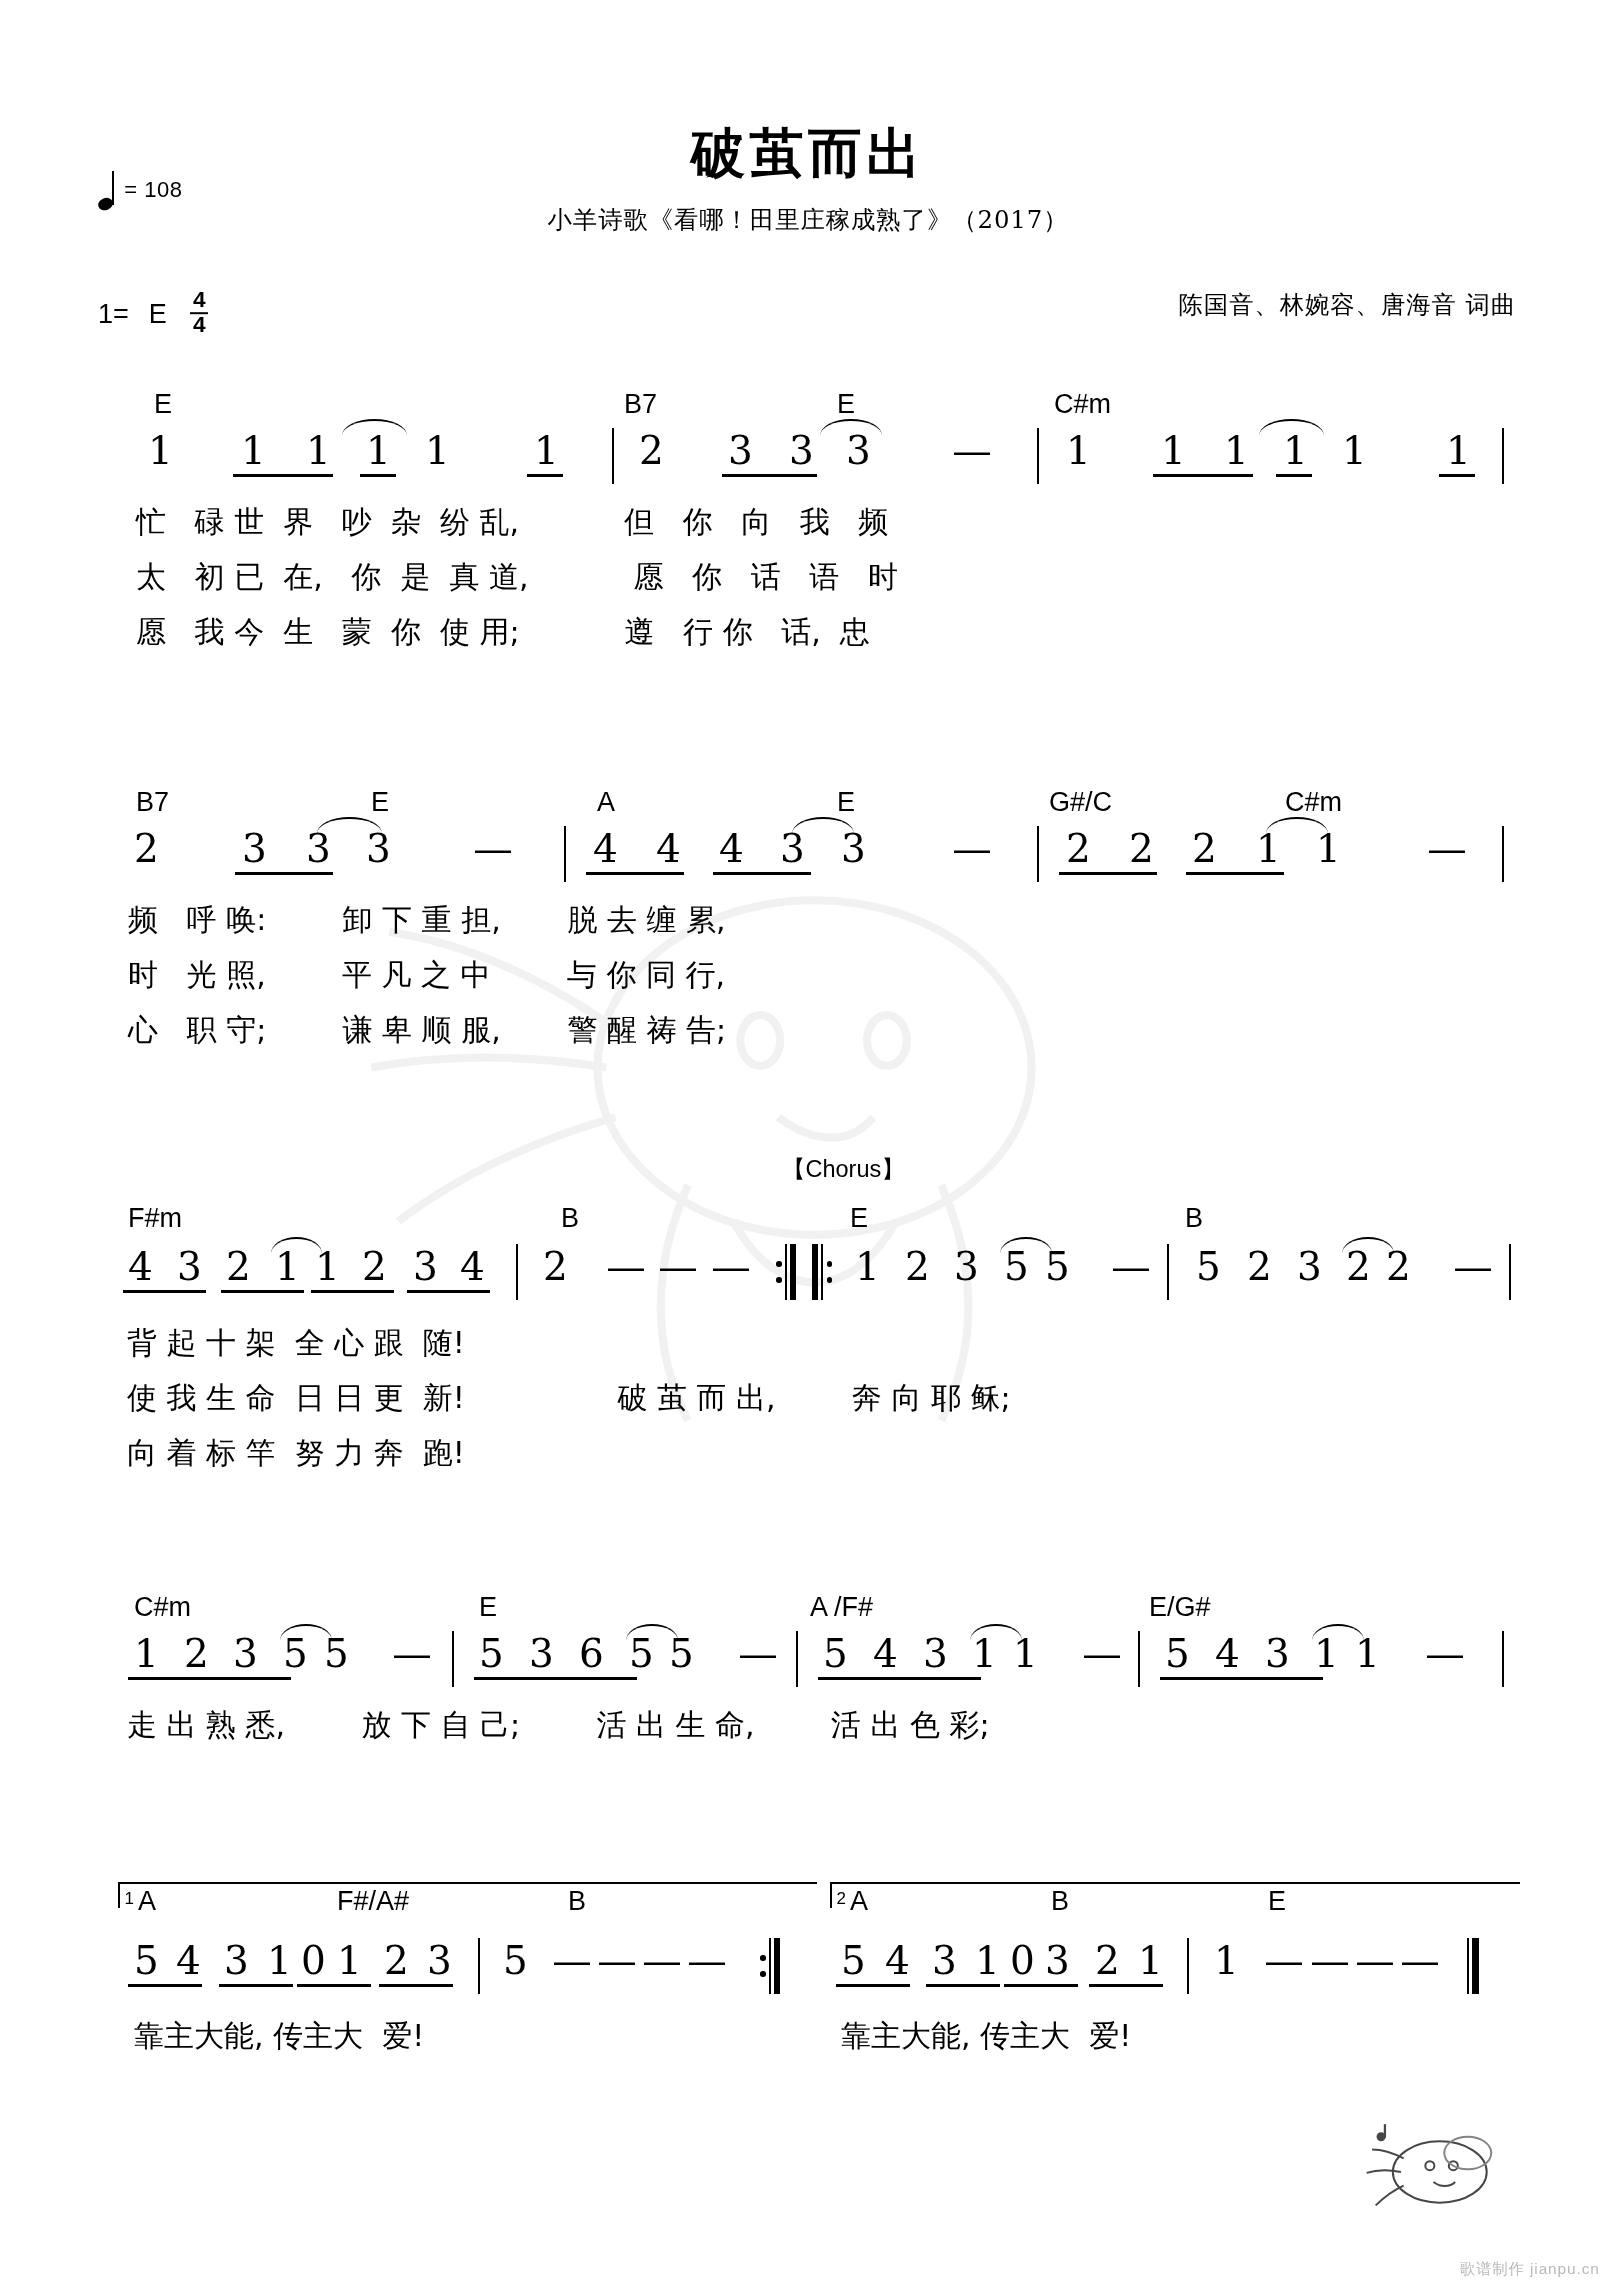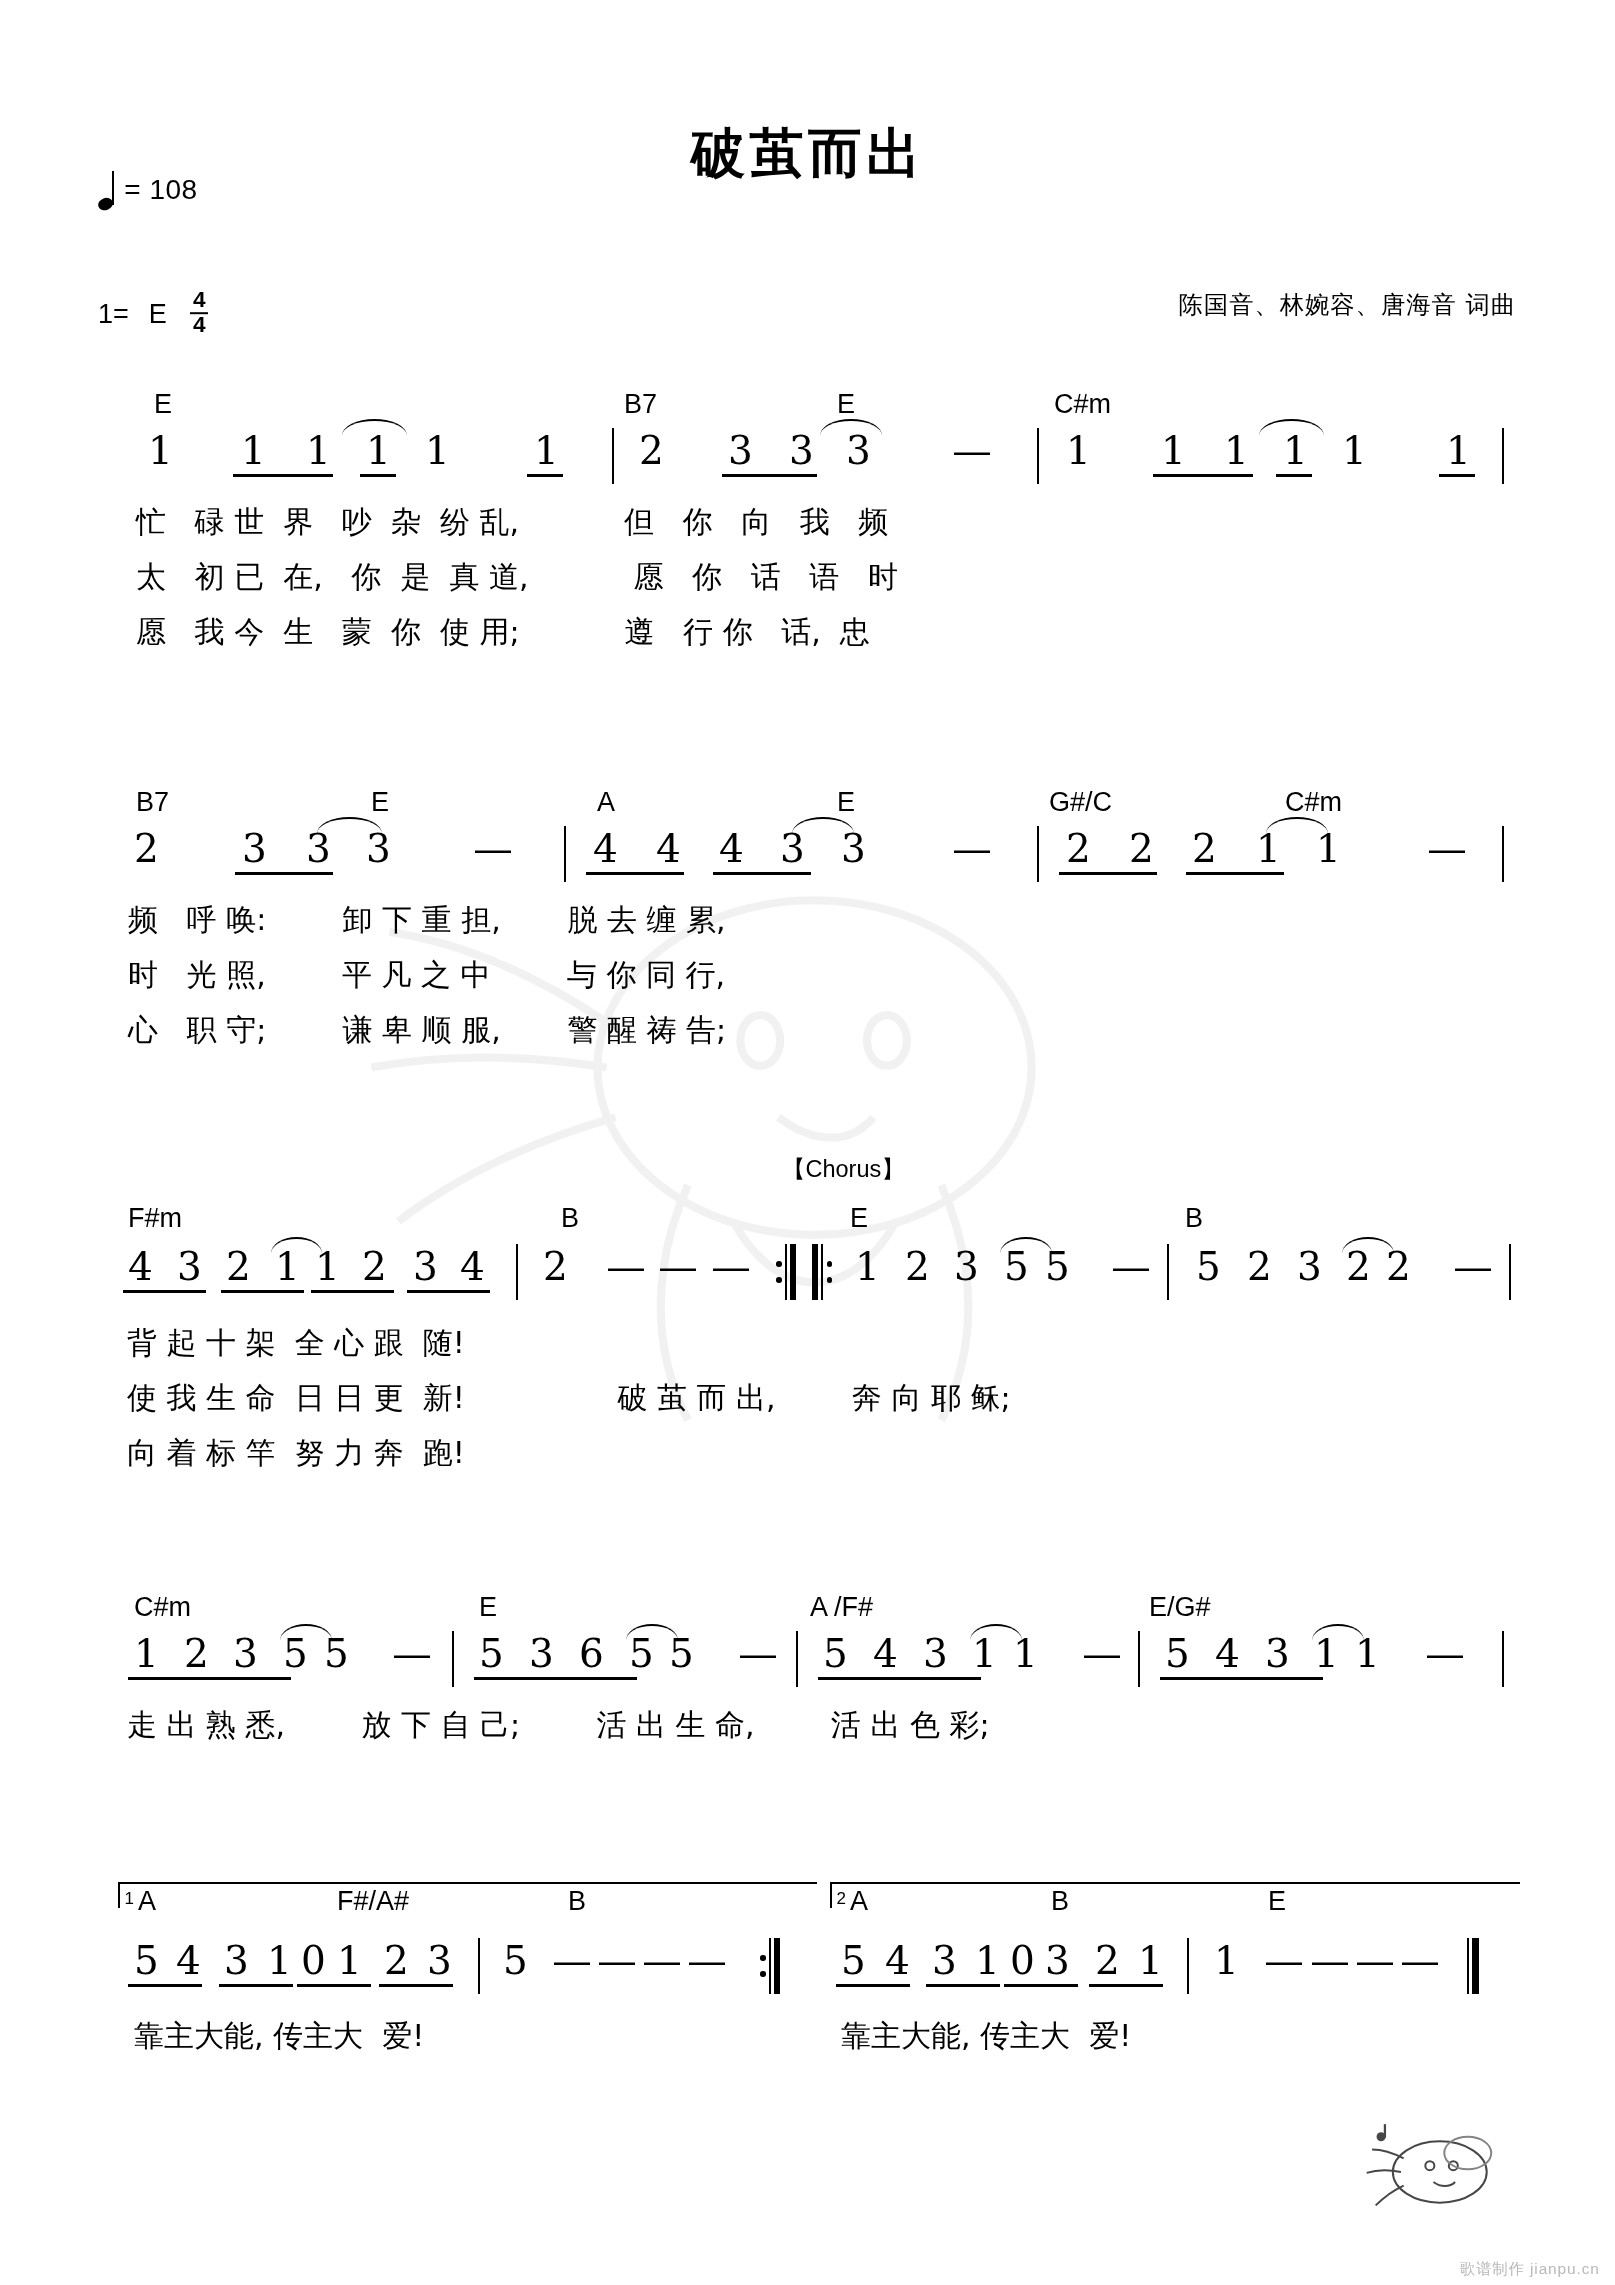--- a/index.html
+++ b/index.html
@@ -16,21 +16,21 @@
     opacity:.085;pointer-events:none;
   }
   .wm-right{
     position:absolute;right:16.3px;bottom:5.4px;font-size:15.4px;color:#b9b9b9;
     letter-spacing:0.9px;font-family:"Liberation Sans",sans-serif;
   }
 
   
   .tempo{
     position:absolute;left:98px;top:170px;display:flex;align-items:center;
-    font-size:28px;letter-spacing:0.5px;
+    font-size:22px;letter-spacing:0.5px;
   }
   .tempo .qnote{position:relative;width:20px;height:40px;margin-right:6.3px;}
   .tempo .qnote .head{
     position:absolute;left:0;bottom:0;width:15.4px;height:11.8px;background:#000;
     border-radius:50%;transform:rotate(-20deg);
   }
   .tempo .qnote .stem{position:absolute;left:13.6px;bottom:5.4px;width:2.7px;height:34px;background:#000;}
 
   .title{
     position:absolute;left:0;right:0;top:118px;text-align:center;
@@ -124,20 +124,21 @@
 
   <div class="tempo">
     <span class="qnote">
       <span class="head"></span>
         <span class="stem"></span>
     </span>
     <span>= 108</span>
   </div>
 
   <div class="title">破茧而出</div>
+  <div class="subtitle">小羊诗歌《看哪！田里庄稼成熟了》（2017）</div>
   <div class="credits">陈国音、林婉容、唐海音 词曲</div>
 
   <div class="keysig">
     <span class="k1">1=</span>
     <span class="kk">E</span>
     <span class="meter">
       <span class="num">4</span>
       <span class="den">4</span>
     </span>
   </div>

